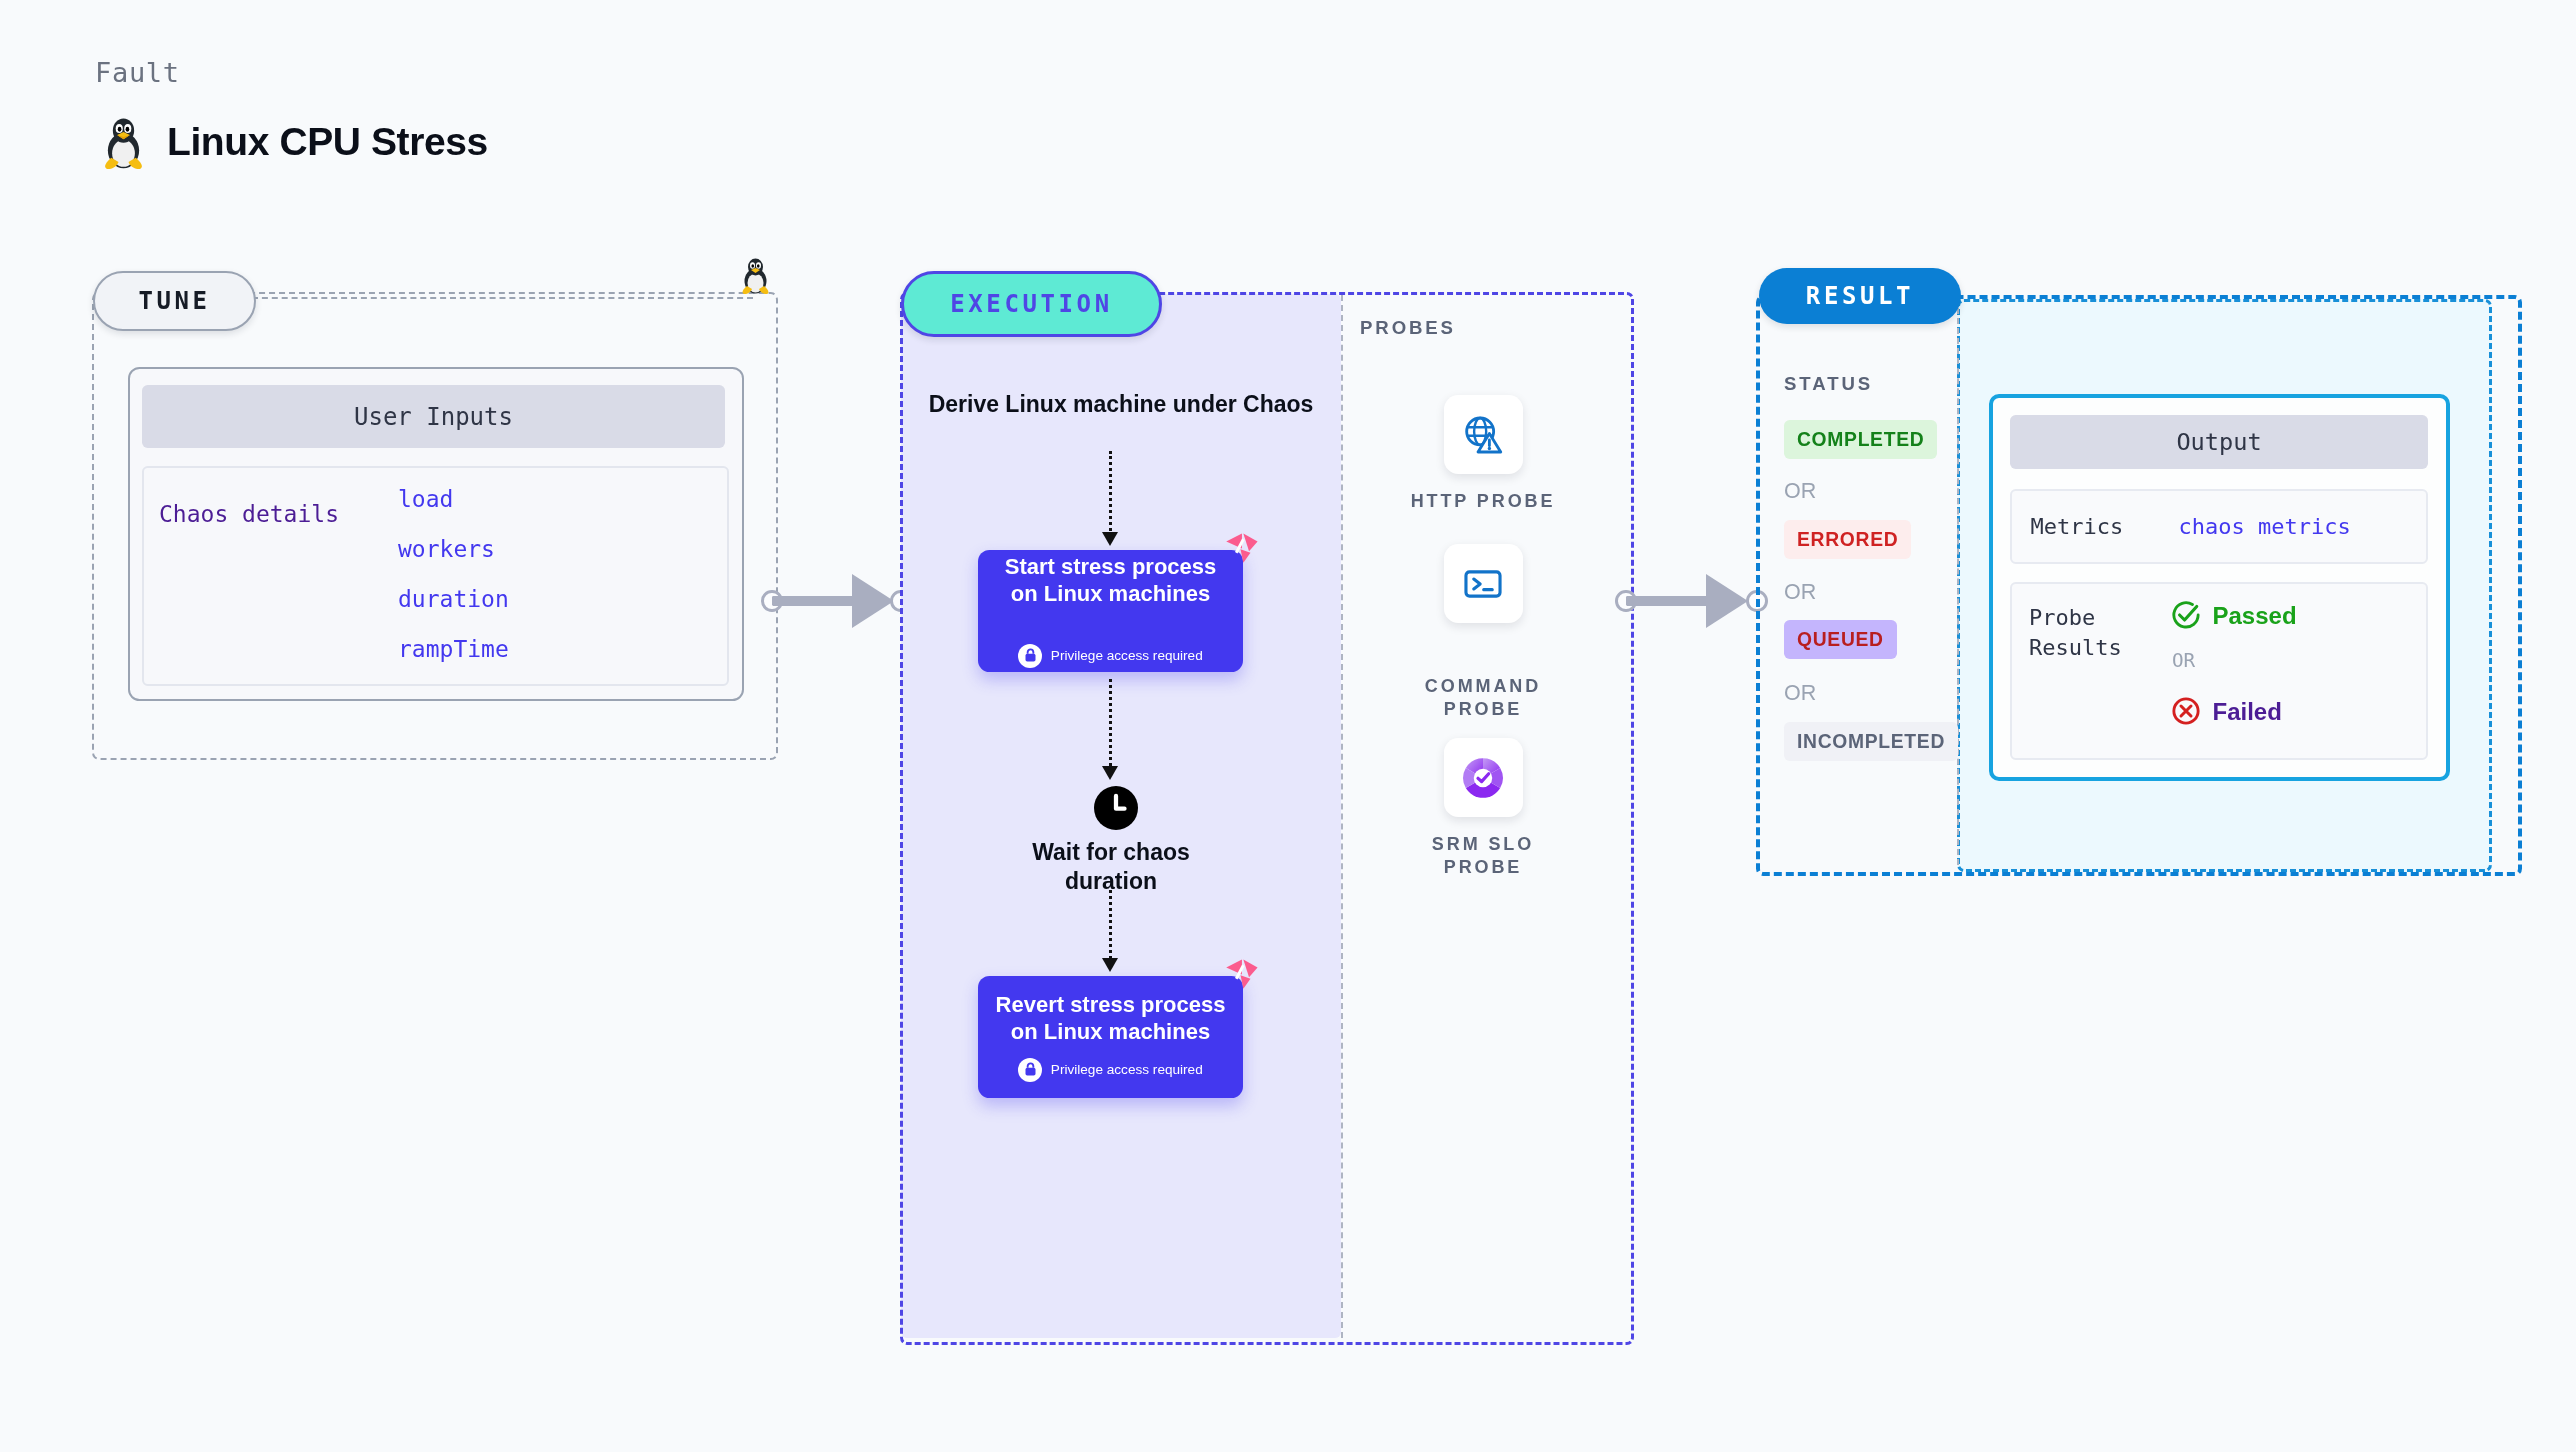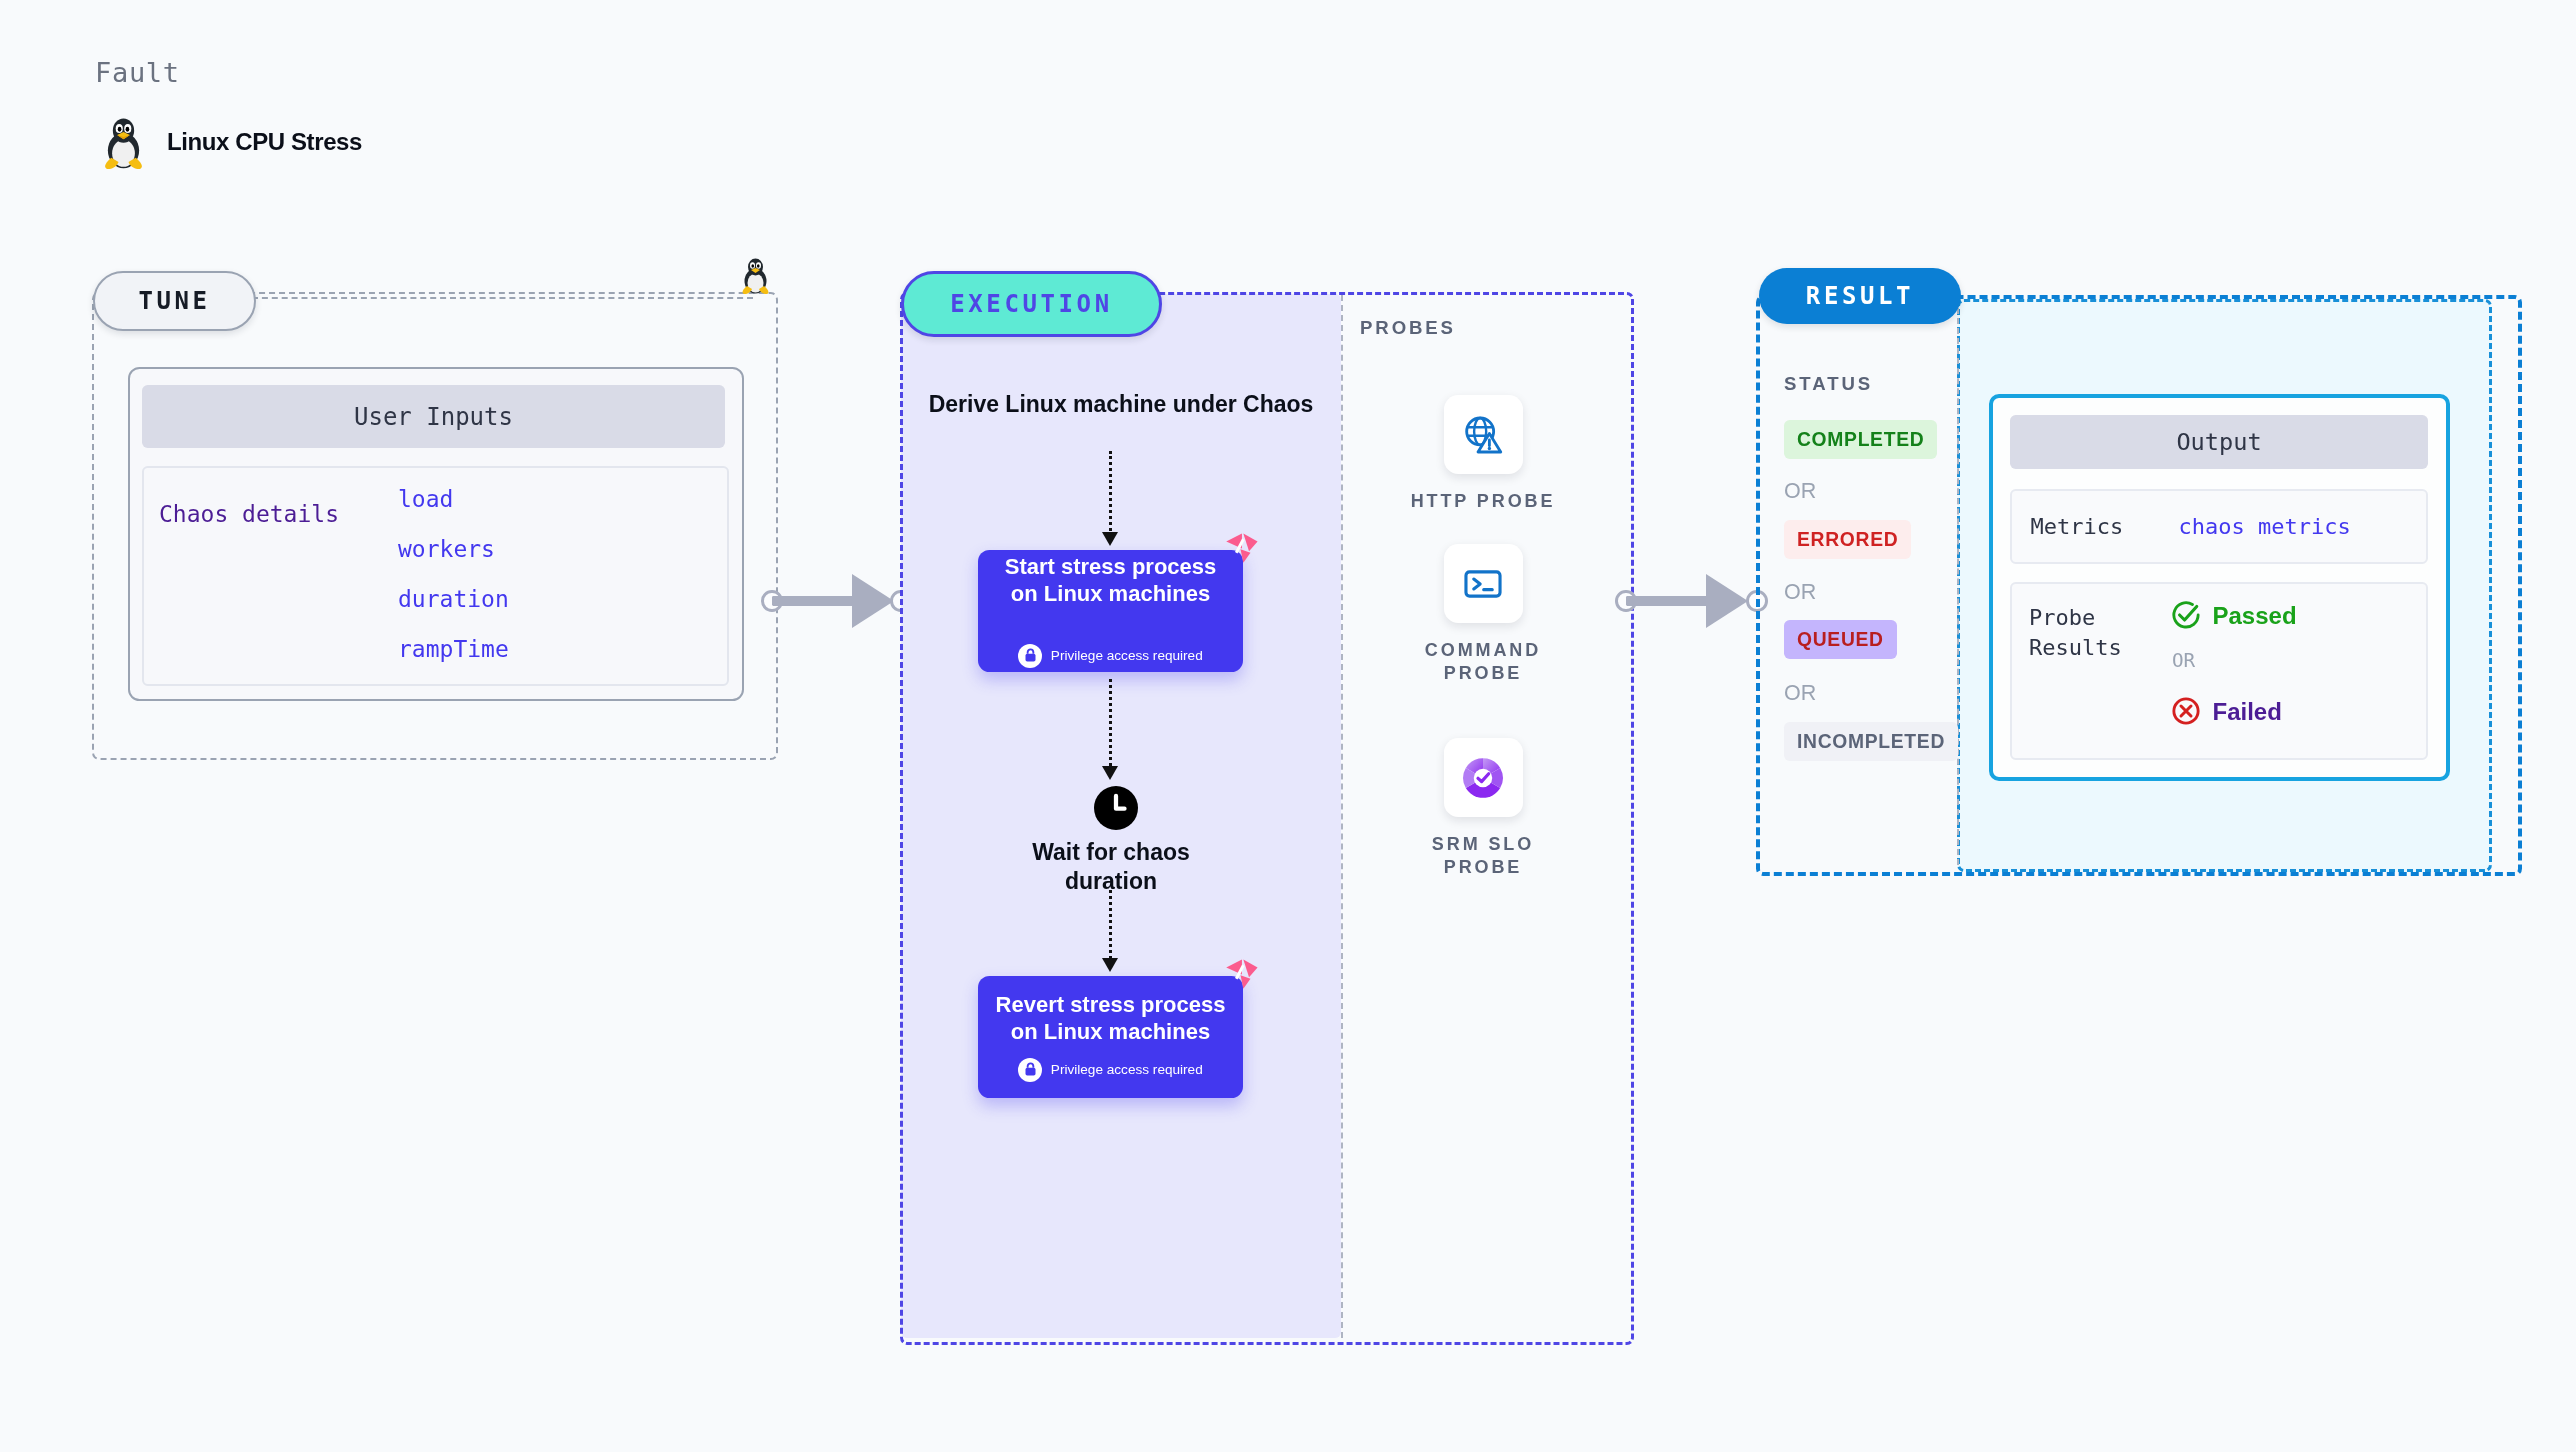--- a/index.html
+++ b/index.html
@@ -12,21 +12,21 @@
   .canvas{position:absolute;inset:0;}
 
   
   #fault-label{
     position:absolute;left:95px;top:57px;
     font-family:"DejaVu Sans Mono",monospace;
     font-size:27px;color:#6b7280;letter-spacing:0.7px;
   }
   #fault-title-row{position:absolute;left:100px;top:115px;display:flex;align-items:center;gap:20px;}
   #fault-title{
-    font-size:24px;font-weight:700;color:#0b0f19;letter-spacing:-0.4px;
+    font-size:39px;font-weight:700;color:#0b0f19;letter-spacing:-0.4px;
     font-family:"Liberation Sans",sans-serif;
   }
 
   
   .tux{display:block;}
 
   
   .frame{position:absolute;border-radius:7.2px;}
   .frame.grey{border:2.9px dashed #9aa3b2;}
   .frame.indigo{border:3.6px dashed #4f46e5;}
@@ -127,21 +127,21 @@
   .probe-chip{
     width:79px;height:79px;background:#fff;border-radius:14.3px;
     box-shadow:0 3.6px 10px rgba(15,23,42,.10);
     display:flex;align-items:center;justify-content:center;
   }
   .probe-label{
     margin-top:15.8px;text-align:center;font-size:18px;font-weight:700;
     color:#5b6478;letter-spacing:2.9px;line-height:1.3;
   }
   #probe-http{left:1397px;top:395px;}
-  #probe-command{left:1397px;top:544px;}
+  #probe-command{left:1397px;top:544px;gap:36px;}
   #probe-srm{left:1397px;top:738px;}
   .conn-line{position:absolute;height:10px;background:#a9aec0;border-radius:1.4px;}
   .conn-dot{
     position:absolute;width:21.5px;height:21.5px;border-radius:50%;
     background:#fbfcfe;border:3.6px solid #a9aec0;box-sizing:border-box;
   }
   .conn-head{
     position:absolute;width:0;height:0;
     border-top:27px solid transparent;border-bottom:27px solid transparent;
     border-left:42px solid #a9aec0;

